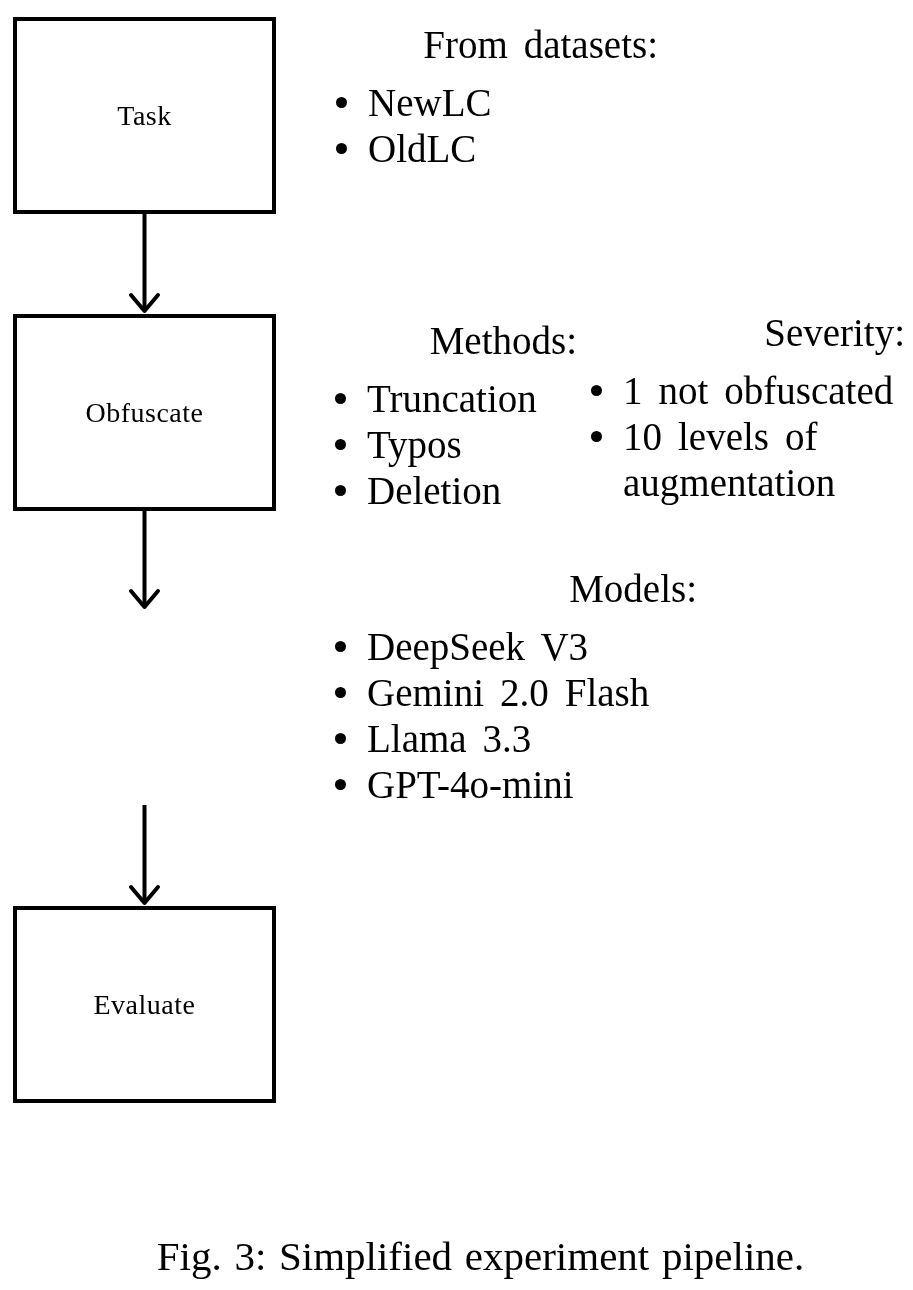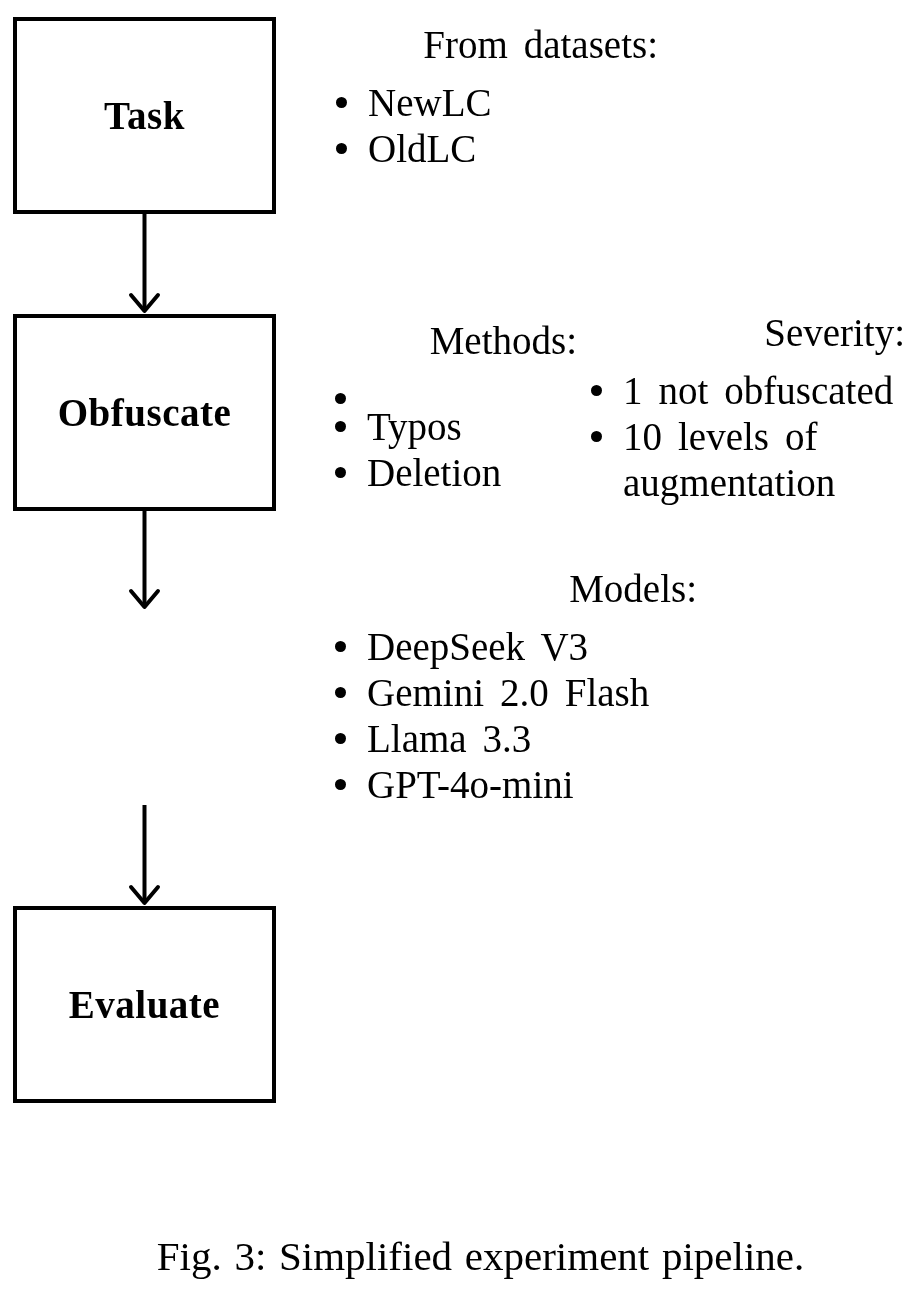--- a/index.html
+++ b/index.html
@@ -26,24 +26,23 @@
     width: 263px;
     height: 197px;
     box-sizing: border-box;
     border: 4px solid var(--ink);
     background: var(--bg);
     display: flex;
     align-items: center;
     justify-content: center;
   }
   .box-label {
-    font-size: 39px;
+    font-size: 28px;
     line-height: 1;
     letter-spacing: 0.5px;
-    font-weight: bold;
   }
   .group {
     position: absolute;
     word-spacing: 0.16em;
     font-size: 39px;
   }
   .group-heading {
     line-height: 46px;
     white-space: nowrap;
     text-align: right;
@@ -122,20 +121,21 @@
         <span class="item-text">OldLC</span>
       </li>
     </ul>
   </div>
 
   <div class="group" style="left:327px; top:318px; width:250px">
     <div class="group-heading">Methods:</div>
     <ul class="bullet-list">
       <li class="bullet-item">
         <span class="dot"></span>
+        <span class="item-text">Truncation</span>
       </li>
       <li class="bullet-item">
         <span class="dot"></span>
         <span class="item-text">Typos</span>
       </li>
       <li class="bullet-item">
         <span class="dot"></span>
         <span class="item-text">Deletion</span>
       </li>
     </ul>

